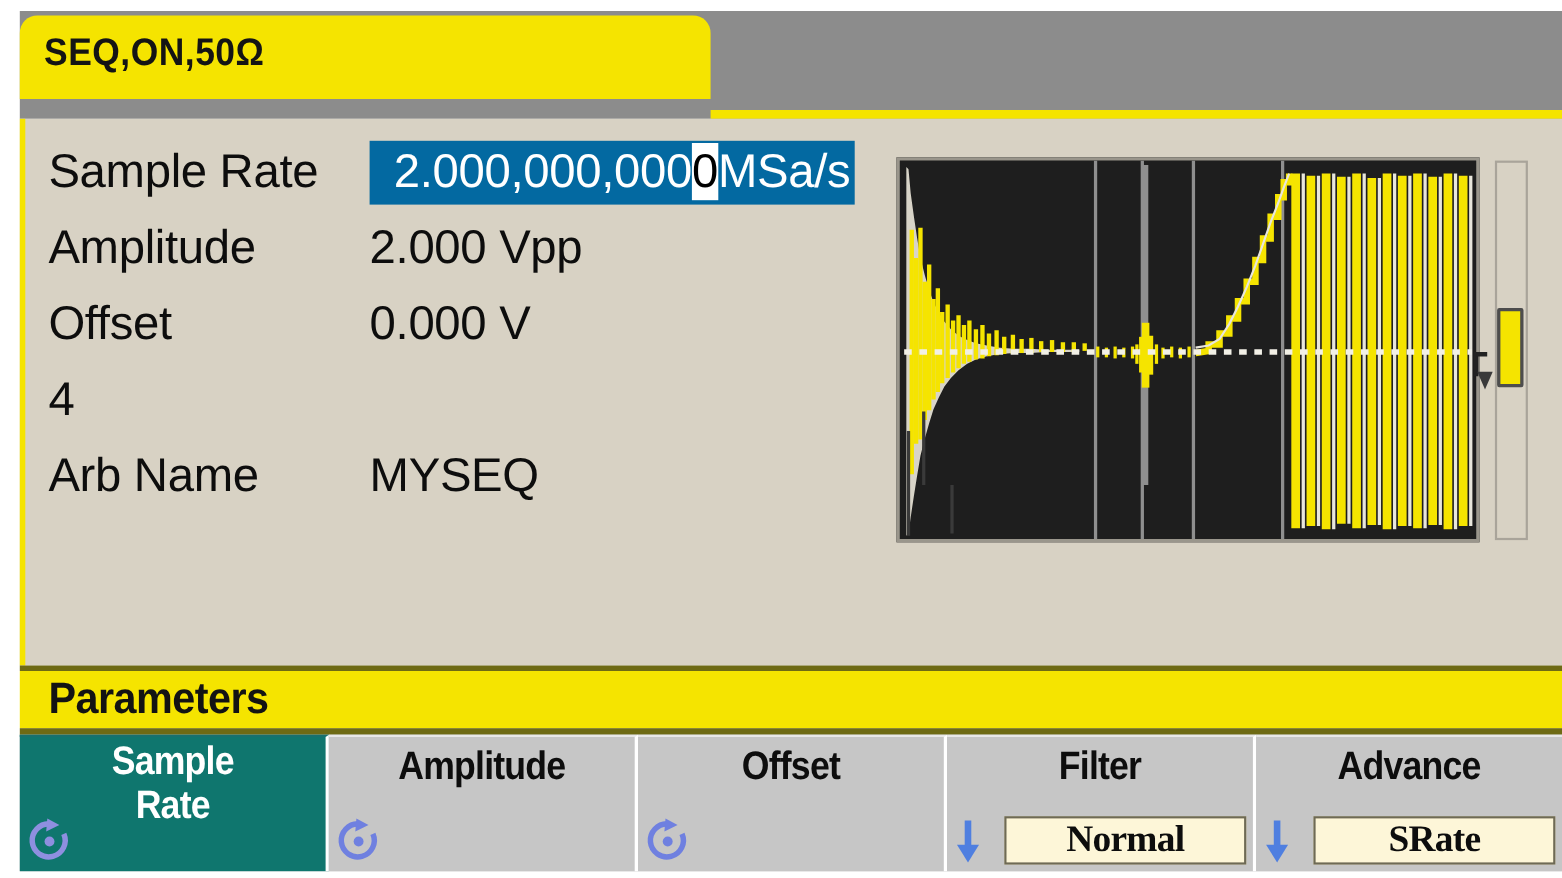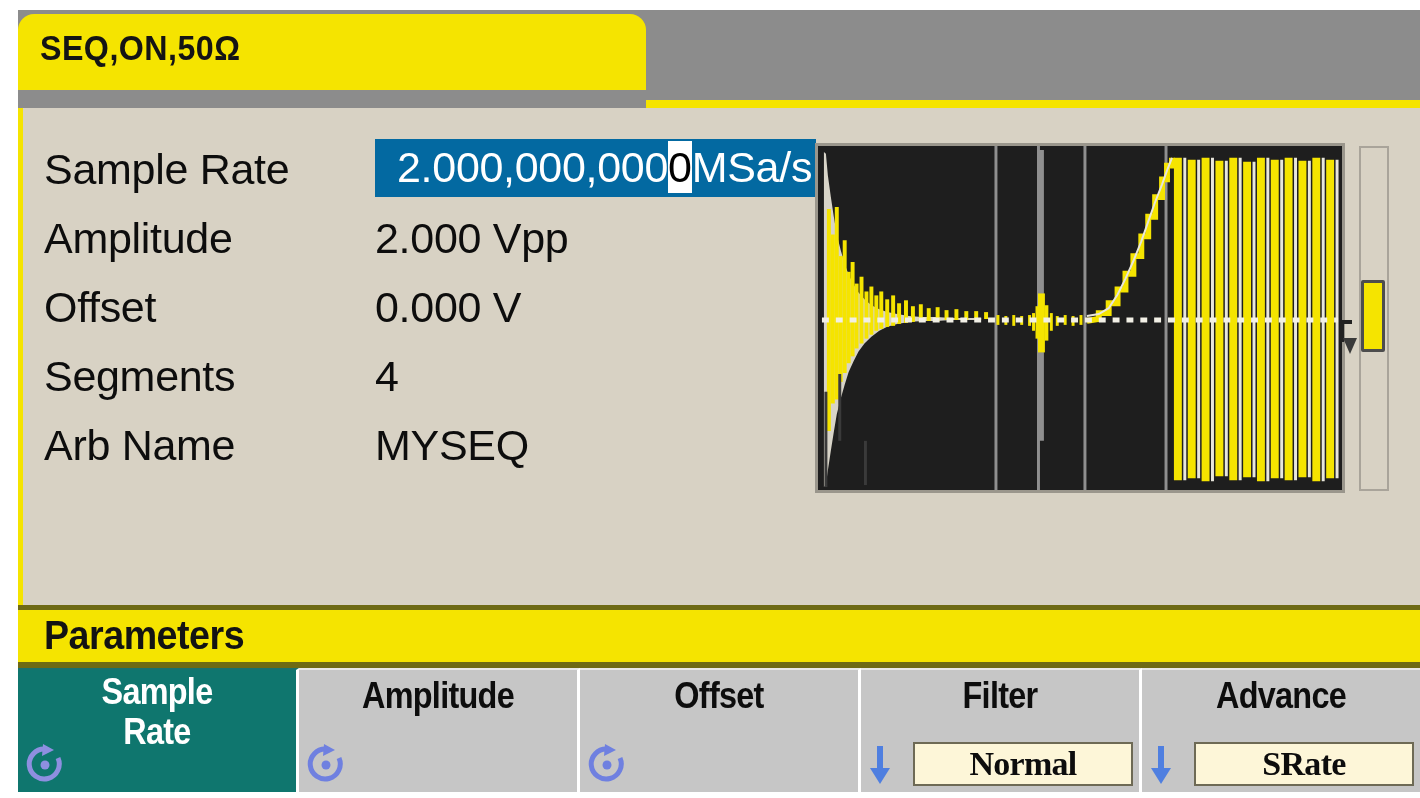--- a/index.html
+++ b/index.html
@@ -62,23 +62,22 @@
   }
 
   
   .param-list {
     position: absolute;
     left: 44px; top: 128px;
     width: 760px;
   }
   .param-row {
     display: flex;
-    align-items: flex-end;
+    align-items: flex-start;
     height: 69px;
-    gap: 39px;
   }
   .param-label {
     width: 292px;
     flex: 0 0 292px;
     font-size: 43px;
     font-weight: 500;
     color: #0d0d0d;
     line-height: 56px;
     letter-spacing: -0.3px;
     font-family: "Liberation Sans", sans-serif;
@@ -260,21 +259,20 @@
       <div class="param-label">Amplitude</div>
       <div class="param-value">2.000 Vpp</div>
     </div>
 
     <div class="param-row">
       <div class="param-label">Offset</div>
       <div class="param-value">0.000 V</div>
     </div>
 
     <div class="param-row">
-      <div class="param-label">Segments</div>
       <div class="param-value">4</div>
     </div>
 
     <div class="param-row">
       <div class="param-label">Arb Name</div>
       <div class="param-value">MYSEQ</div>
     </div>
 
   </div>
 

